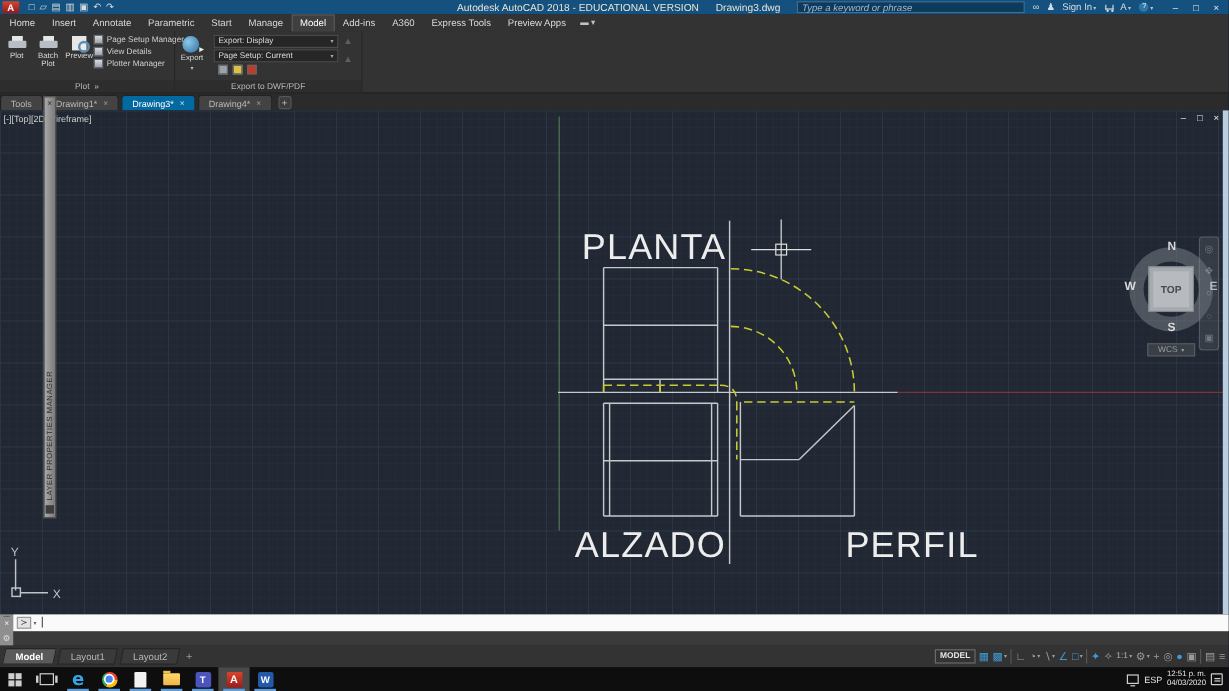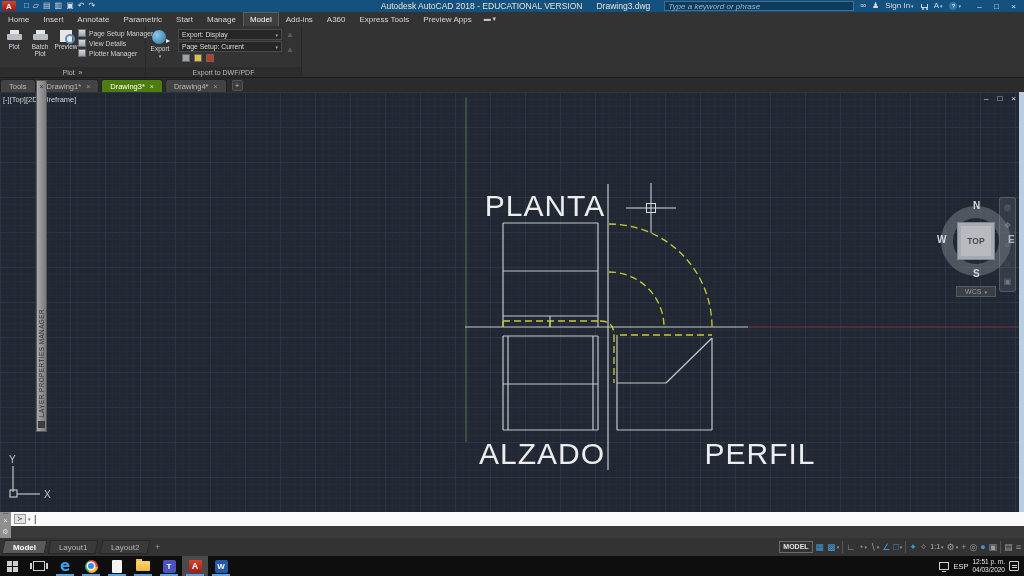--- a/index.html
+++ b/index.html
@@ -67,21 +67,21 @@
   .sq.gray { background:#9aa2ab; } .sq.yellow { background:#d8c24a; } .sq.red { background:#c0392b; }
   .gray-col { position:absolute; left:140px; top:4px; display:flex; flex-direction:column; gap:6px; color:#5f5f5f; font-size:8px; }
   .caret-under { font-size:5px; color:#bbb; }
 
   
   #filetabs { position:absolute; left:0; top:78px; width:1024px; height:14px; background:#2b2b2b;
     display:flex; align-items:flex-end; }
   .ftab { height:13px; display:flex; align-items:center; gap:5px; padding:0 8px; margin-right:2px;
     background:#434343; color:#b9b9b9; font-size:7.5px; border:1px solid #222; border-bottom:none;
     border-radius:3px 3px 0 0; }
-  .ftab.active { background:#4d7c0f; color:#ffffff; }
+  .ftab.active { background:#0369a1; color:#ffffff; }
   .ftab .closex { font-size:7px; color:#999; }
   .ftab.active .closex { color:#ddd; }
   .ftab-add { width:11px; height:11px; margin-left:3px; margin-bottom:1px; background:#3c3c3c; border:1px solid #555;
     color:#bbb; font-size:8px; display:flex; align-items:center; justify-content:center; border-radius:2px; }
 
   
   #canvas { position:absolute; left:0; top:92px; width:1024px; height:420px; background:#212733;
     background-image:
       linear-gradient(to right, #2c3544 1px, transparent 1px),
       linear-gradient(to bottom, #2c3544 1px, transparent 1px),

